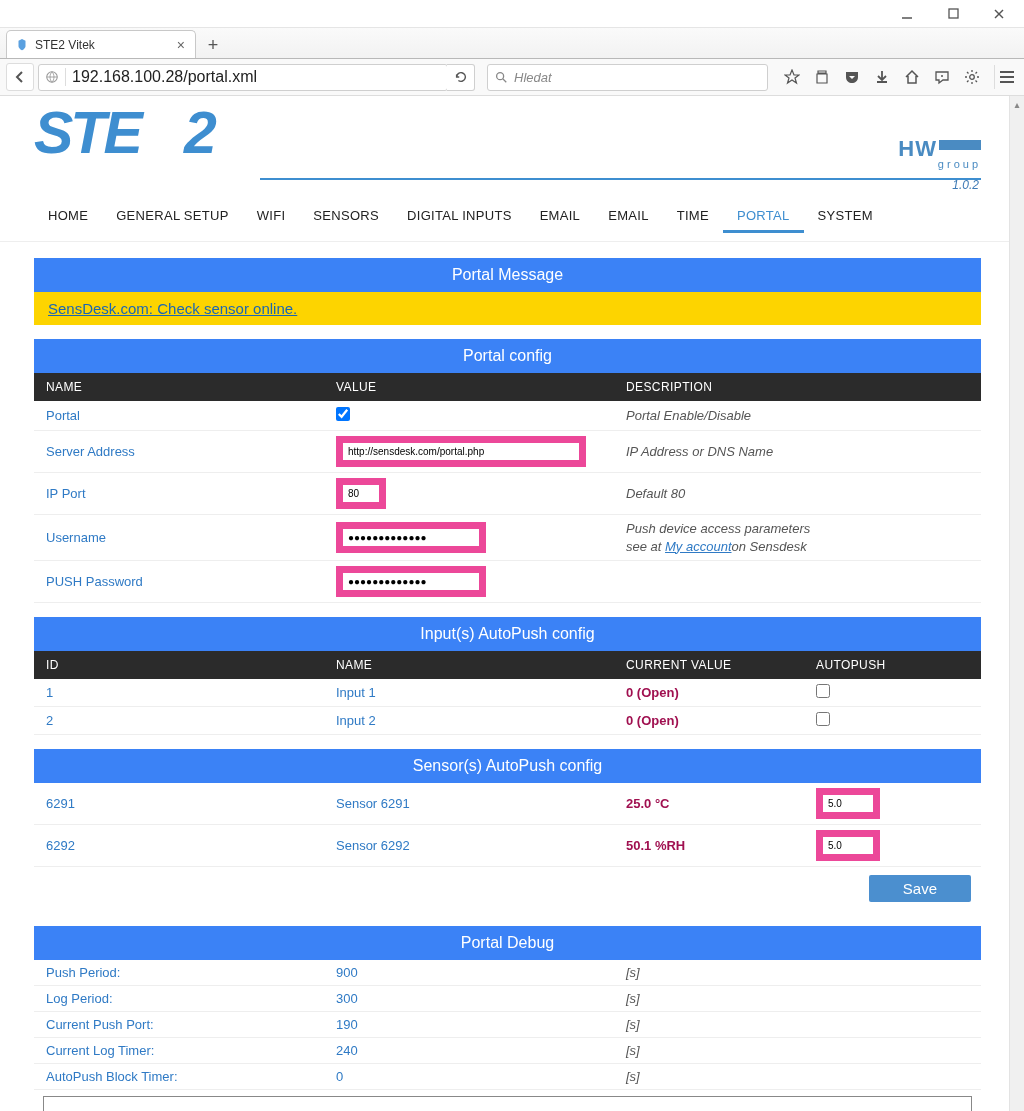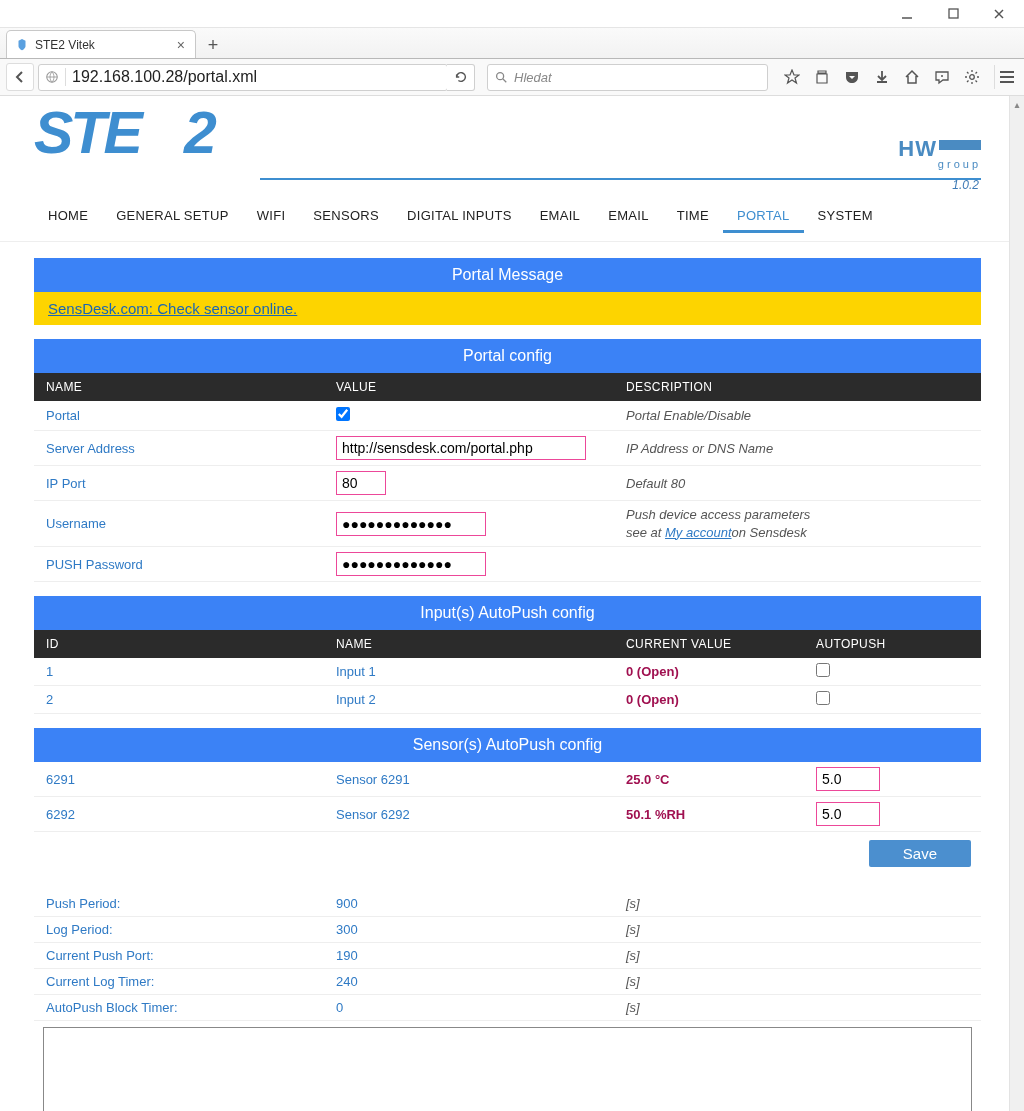--- a/index.html
+++ b/index.html
@@ -65,21 +65,21 @@
   .col-v { width:290px; }
   .col-d { flex:1; }
 
   .cfg-row { display:flex; border-bottom:1px solid #eee; min-height:30px; align-items:center; background:#fff; }
   .cfg-row .cell { padding:5px 12px; }
   .cfg-row .cn { width:290px; color:#2f7ac5; font-size:13px; }
   .cfg-row .cv { width:290px; }
   .cfg-row .cd { flex:1; color:#555; font-style:italic; font-size:13px; }
   .link-inline { color:#2f7ac5; text-decoration:underline; font-style:italic; }
 
-  input[type=text], input[type=password] { border:1px solid #ec4899; padding:3px 5px; font-size:14px; background:#fff; font-family:inherit; }
+  input[type=text], input[type=password] { border:7px solid #ec4899; padding:3px 5px; font-size:10px; background:#fff; font-family:inherit; }
   input[type=checkbox] { width:14px; height:14px; }
   .inp-wide { width:250px; }
   .inp-sm { width:50px; }
   .inp-ap { width:64px; }
 
   
   .col-id { width:290px; }
   .col-name2 { width:290px; }
   .col-cur { width:190px; }
   .col-ap { flex:1; }
@@ -335,20 +335,21 @@
           <div class="cell cname">Sensor 6292</div>
           <div class="cell ccur">50.1 %RH</div>
           <div class="cell cap"><input type="text" class="inp-ap" value="5.0" style=""></div>
         </div>
         <div class="save-row">
           <button class="btn">Save</button>
         </div>
       </div>
 
       <div class="section" style="margin-bottom:6px">
+        <div class="section-hd">Portal Debug</div>
         <div class="dbg-row">
           <div class="dl">Push Period:</div>
           <div class="dv">900</div>
           <div class="du">[s]</div>
         </div>
         <div class="dbg-row">
           <div class="dl">Log Period:</div>
           <div class="dv">300</div>
           <div class="du">[s]</div>
         </div>

